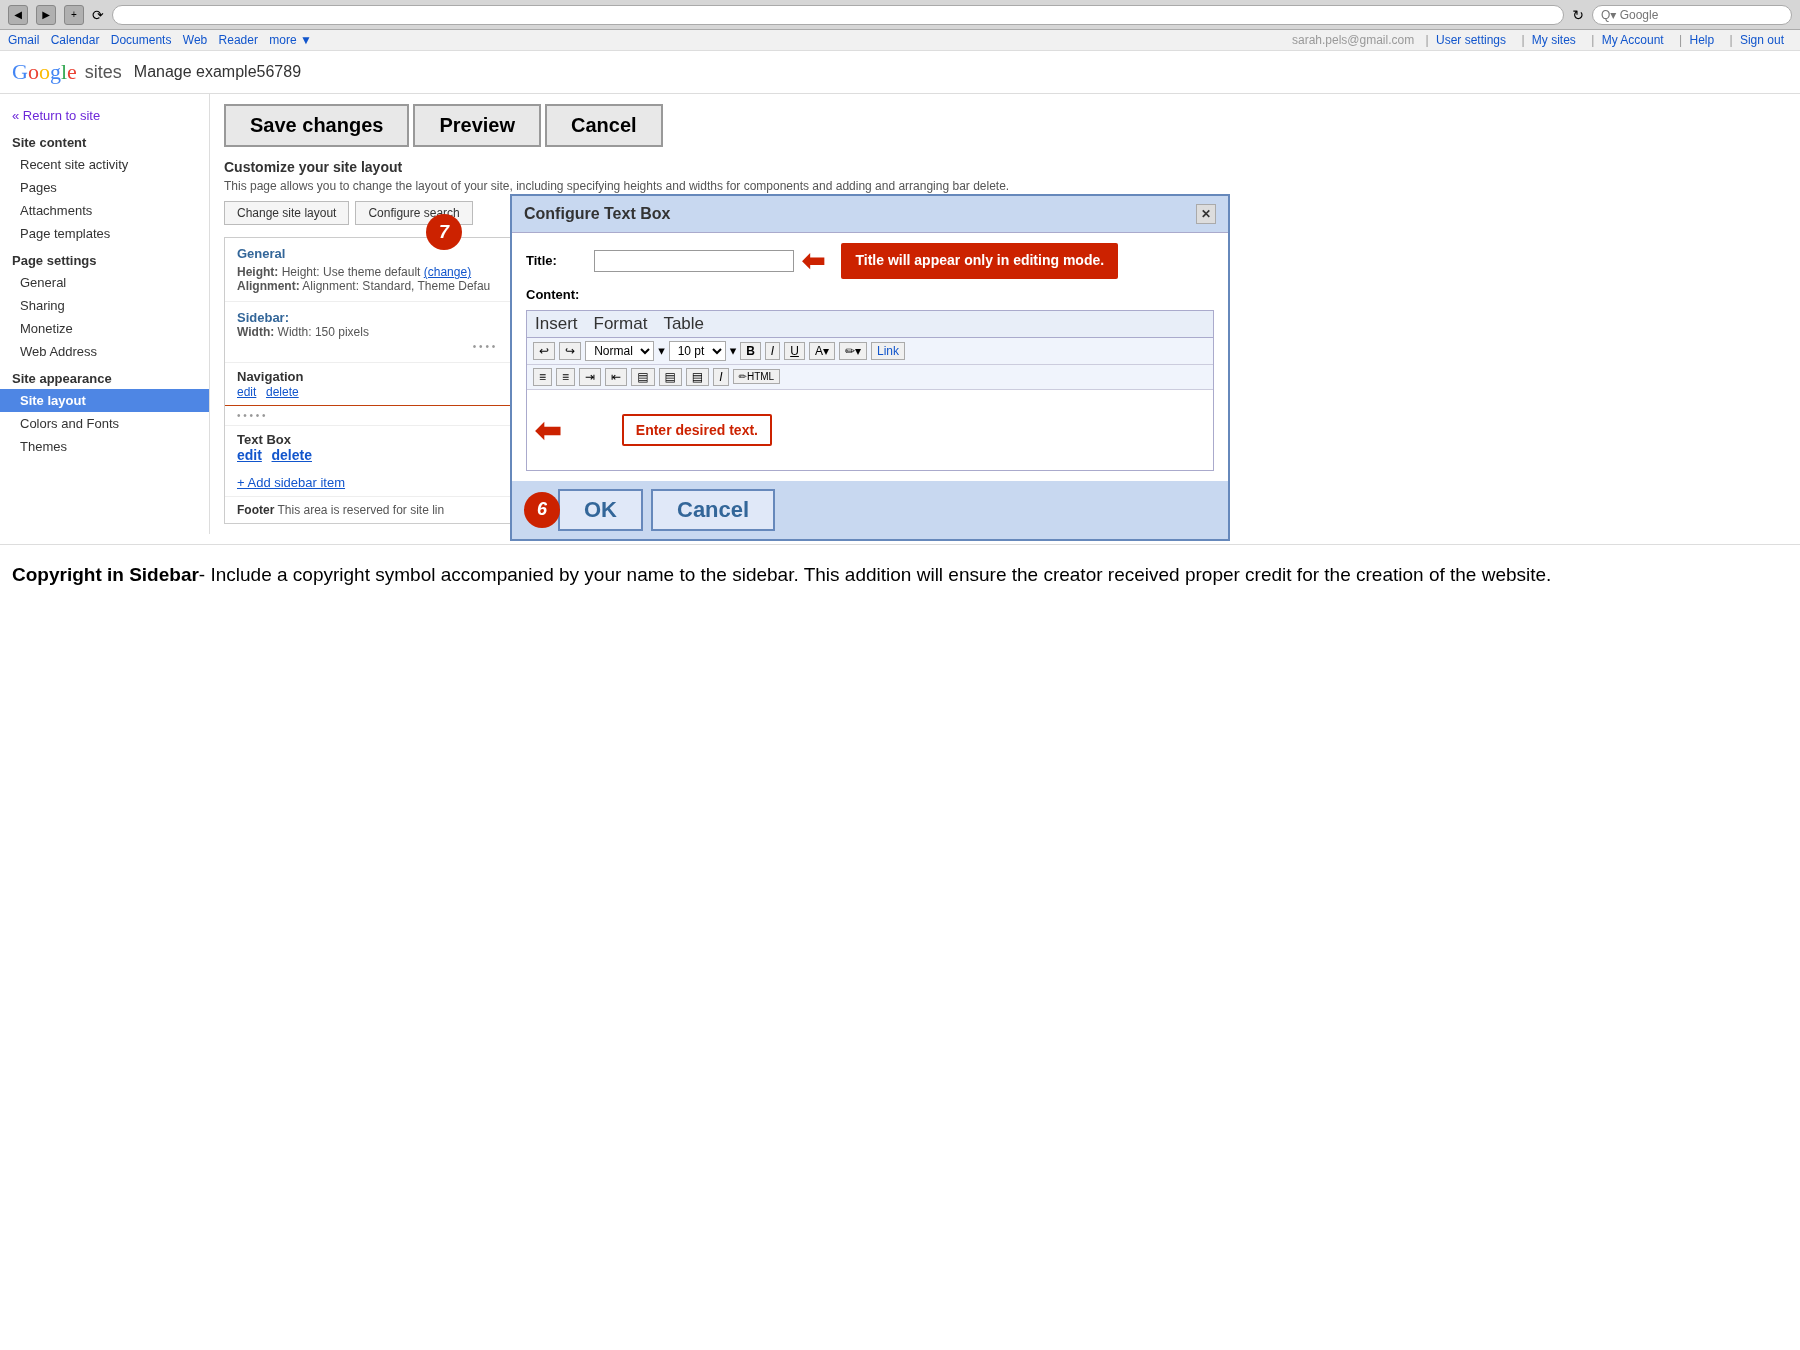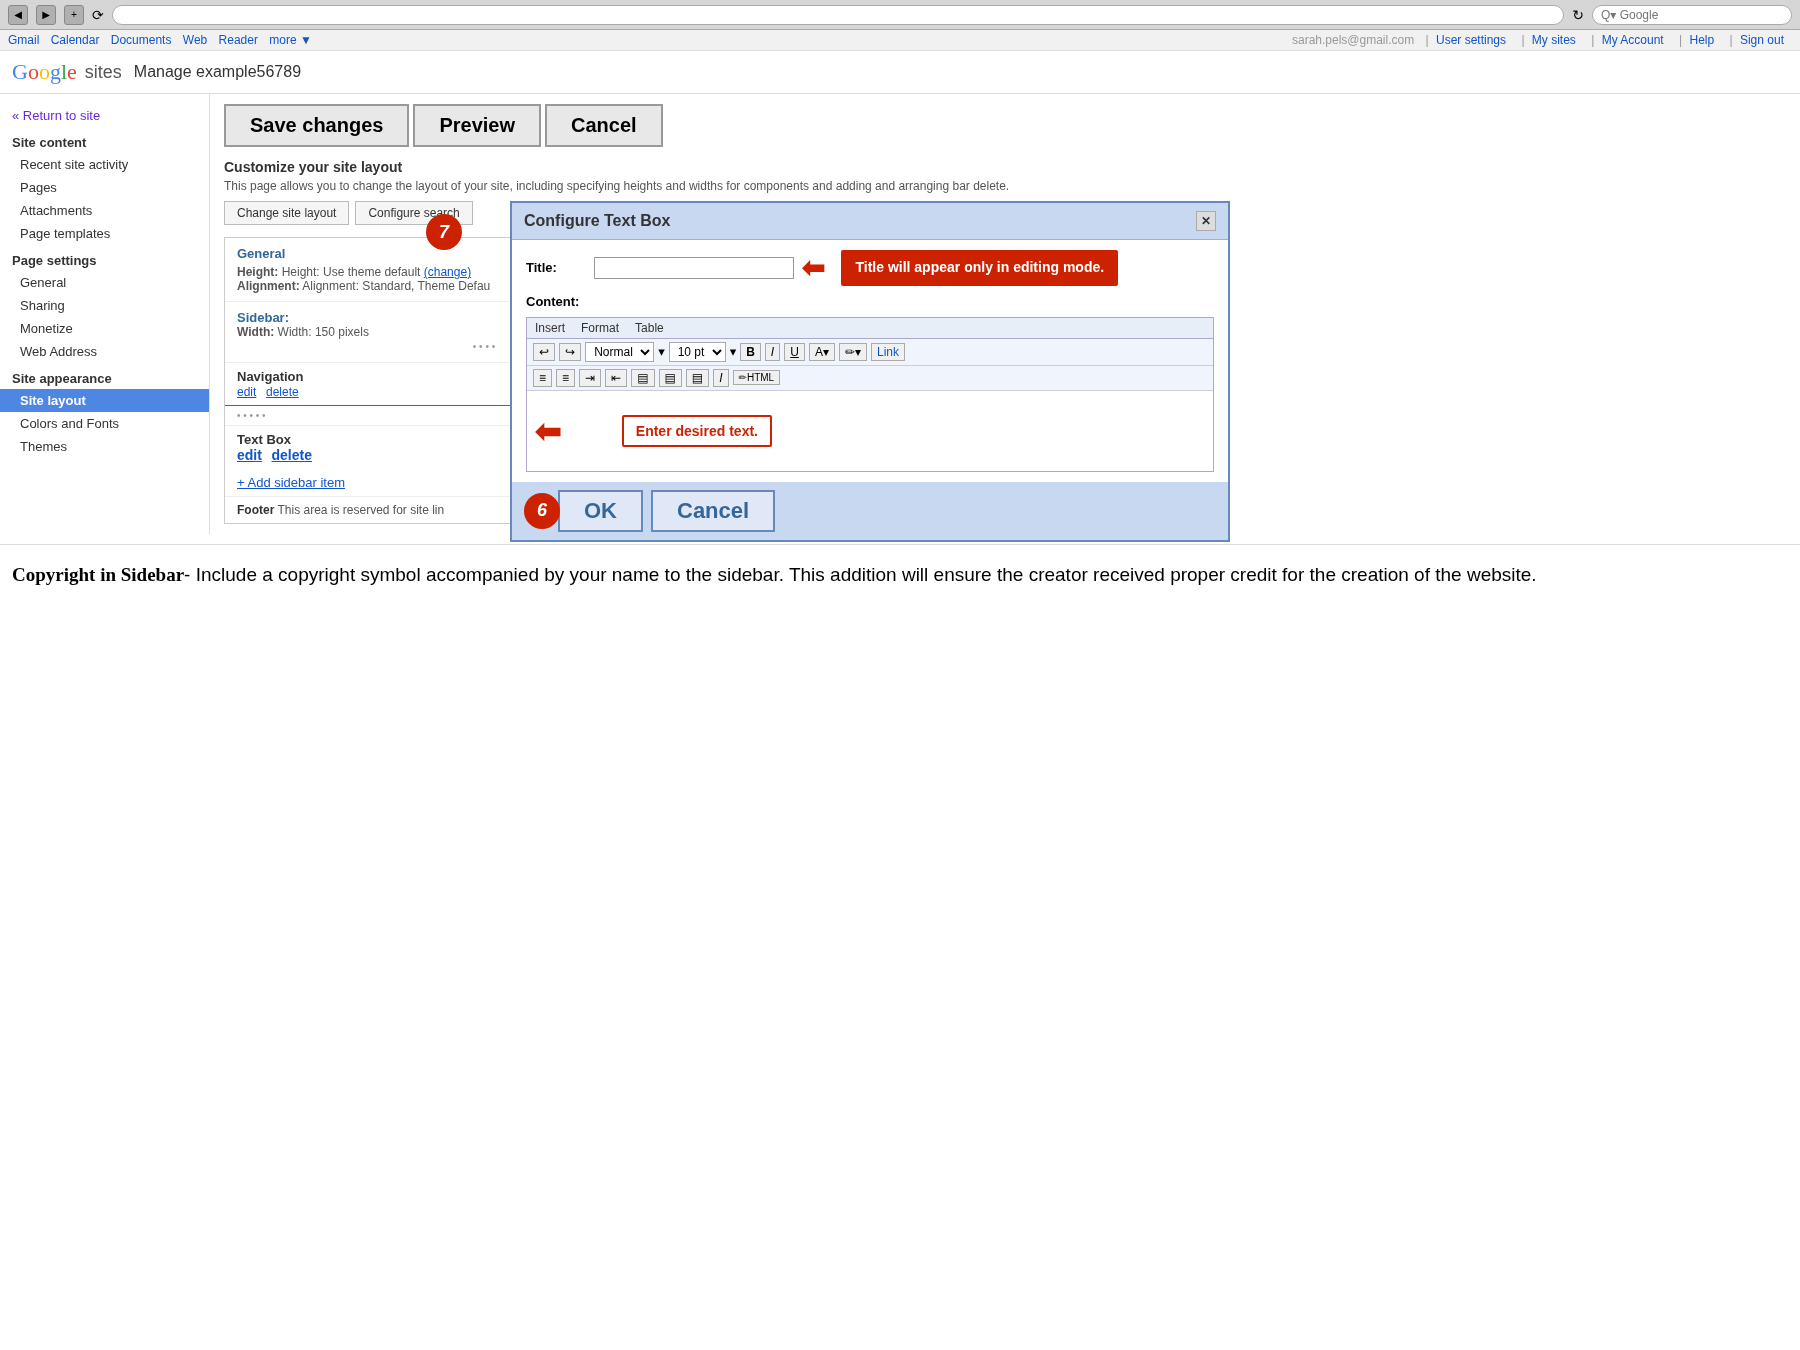--- a/index.html
+++ b/index.html
@@ -292,21 +292,20 @@
 
     
     .dialog-overlay {
       position: absolute;
       top: 100px;
       left: 300px;
       width: 720px;
       background: #c8d8f0;
       border: 2px solid #6688bb;
       z-index: 10;
-      margin-top: 7px;
     }
     .dialog-header {
       background: #c8d8f0;
       padding: 8px 12px;
       font-size: 16px;
       font-weight: bold;
       color: #333;
       display: flex;
       justify-content: space-between;
       align-items: center;
@@ -361,21 +360,21 @@
     
     .editor-container {
       border: 1px solid #aac;
       margin-top: 4px;
     }
     .editor-menu-bar {
       background: #e8eef8;
       padding: 3px 8px;
       display: flex;
       gap: 16px;
-      font-size: 12px;
+      font-size: 17px;
       border-bottom: 1px solid #aac;
     }
     .editor-menu-bar span {
       cursor: pointer;
       color: #333;
     }
     .editor-toolbar {
       background: #f0f4fc;
       padding: 3px 6px;
       display: flex;
@@ -474,21 +473,21 @@
 
     
     .copyright-footer {
       padding: 16px 12px;
       font-size: 19px;
       color: #000;
       line-height: 1.5;
       border-top: 1px solid #ddd;
       margin-top: 10px;
     }
-    .copyright-footer strong { font-weight: bold; font-family: Liberation Serif, serif; }
+    .copyright-footer strong { font-weight: bold; }
   </style>
 </head>
 <body>
 
 <div class="browser-chrome">
   <button class="browser-nav-btn">◀</button>
   <button class="browser-nav-btn">▶</button>
   <button class="browser-nav-btn">+</button>
   <span style="font-size:14px;">⟳</span>
   <input class="browser-address-bar" type="text" value="" style="">

